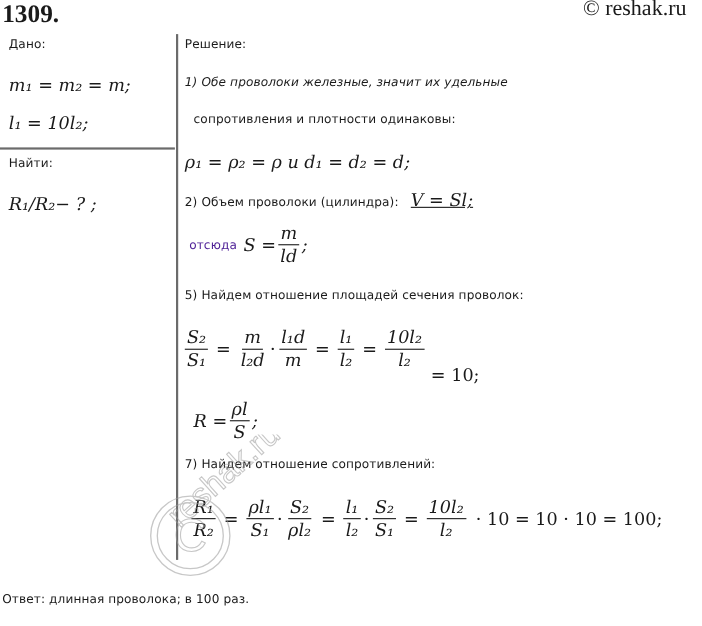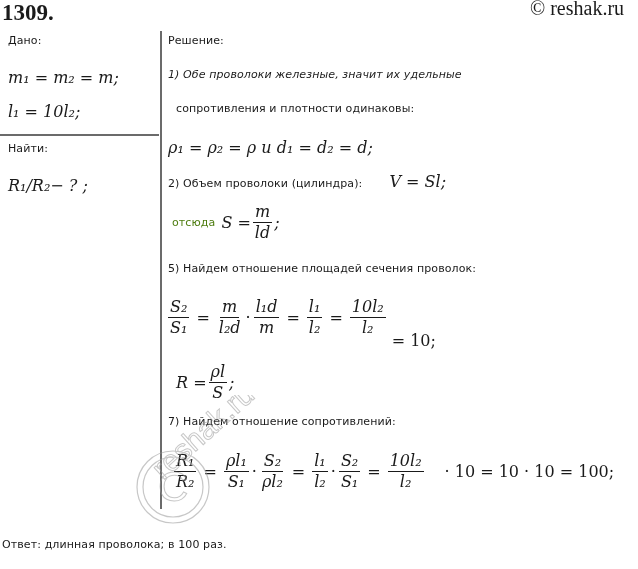--- a/index.html
+++ b/index.html
@@ -41,25 +41,25 @@
 <div class="abs txt cyr" style="left:8px; top:142px;">Найти:</div>
 <div class="abs m" style="left:8px; top:176px;">R₁/R₂− ? ;</div>
 
 <div class="abs txt cyr" style="left:168px; top:34px;">Решение:</div>
 <div class="abs txt cyr" style="left:168px; top:68px;font-style:italic;">1) Обе проволоки железные, значит их удельные</div>
 <div class="abs txt cyr" style="left:176px; top:102px;">сопротивления и плотности одинаковы:</div>
 <div class="abs m" style="left:168px; top:138px;">ρ₁ = ρ₂ = ρ  и  d₁ = d₂ = d;</div>
 
 <div class="abs" style="left:168px; top:172px;">
   <span class="txt cyr">2) Объем проволоки (цилиндра):</span>
-  <span class="m" style="margin-left:22px;">V = Sl;</span>
+  <span class="m" style="margin-left:6px;text-decoration:underline;">V = Sl;</span>
 </div>
 
 <div class="abs" style="left:168px; top:202px; display:flex; align-items:center; height:40px;">
-  <span class="txt cyr" style="margin-left:4px; color:#4d7c0f;">отсюда</span>
+  <span class="txt cyr" style="margin-left:4px; color:#4c1d95;">отсюда</span>
   <span class="m" style="margin-left:6px;">S =</span>
   <span class="frac m">
     <span class="top">m</span>
     <span class="bot">ld</span>
   </span>
   <span class="m">;</span>
 </div>
 
 <div class="abs txt cyr" style="left:168px; top:262px;">5) Найдем отношение площадей сечения проволок:</div>
 
@@ -125,21 +125,21 @@
   <span class="op" style="margin:0 1px;">·</span>
   <span class="frac">
       <span class="top">S₂</span>
       <span class="bot">S₁</span>
     </span>
   <span class="op">=</span>
   <span class="frac">
       <span class="top">10l₂</span>
       <span class="bot">l₂</span>
     </span>
-  <span style="font-style:normal; margin-left:19px;">· 10 = 10 · 10 = 100;</span>
+  <span style="font-style:normal; margin-left:7px;">· 10 = 10 · 10 = 100;</span>
 </div>
 
 <div class="abs txt cyr" style="left:2px; top:538px;">Ответ:  длинная проволока;  в 100 раз.</div>
 
 <svg class="watermark" viewBox="0 0 150 140">
   <circle cx="48" cy="92" r="36" fill="none" stroke="#9a9a9a" stroke-width="1.2"></circle>
   <circle cx="48" cy="92" r="30" fill="none" stroke="#9a9a9a" stroke-width="1.2"></circle>
   <text x="33" y="106" font-family="Liberation Sans, sans-serif" font-size="42" fill="none" stroke="#9a9a9a" stroke-width="1">C</text>
   <text x="20" y="62" transform="rotate(-42 60 50)" font-family="Liberation Sans, sans-serif" font-size="30" fill="none" stroke="#9a9a9a" stroke-width="1">reshak.ru</text>
 </svg>

